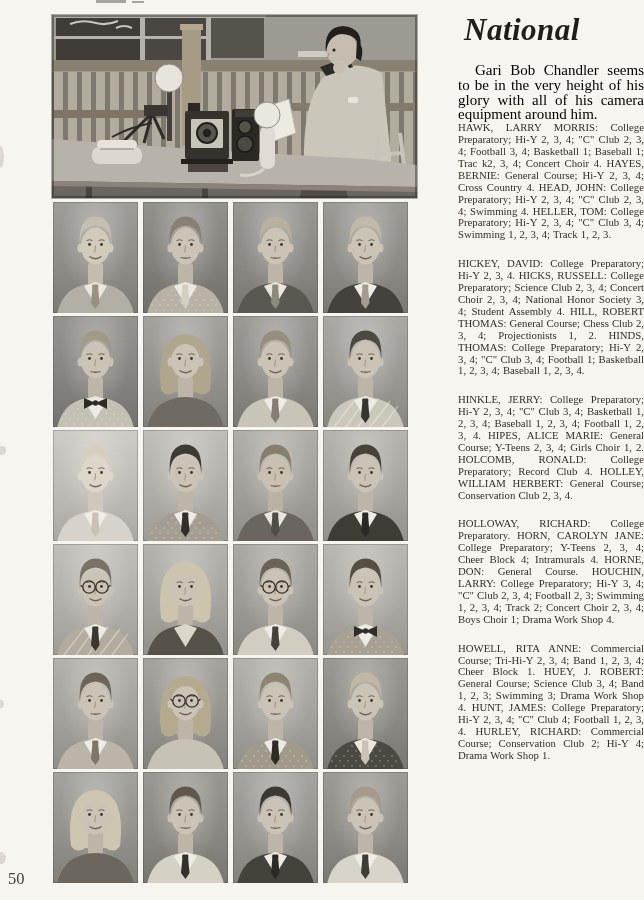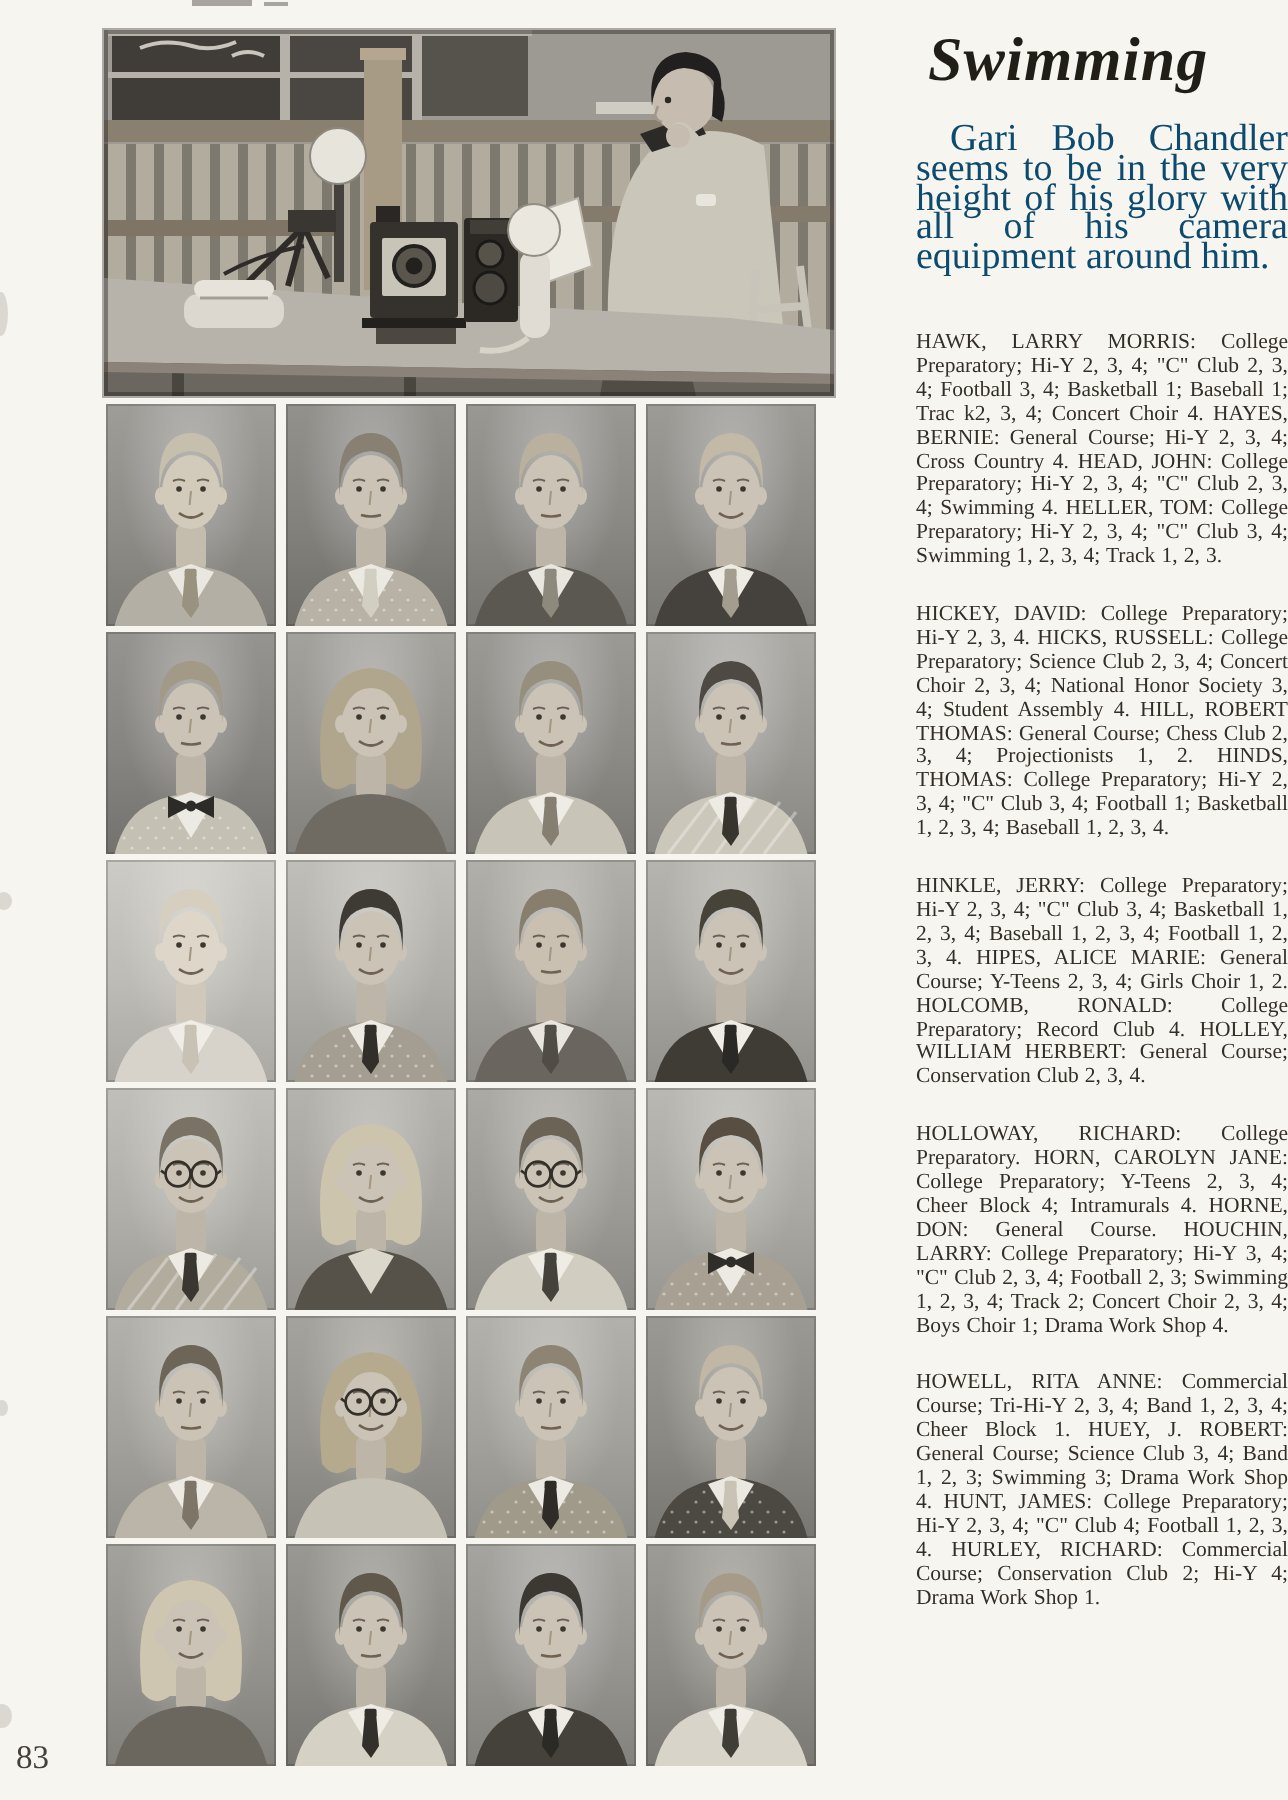--- a/index.html
+++ b/index.html
@@ -24,24 +24,24 @@
     box-shadow:inset 0 0 0 1px rgba(40,36,30,.22);
   }
   .cell svg{display:block;width:100%;height:100%;}
   
   .column{position:absolute;left:458px;top:0;width:186px;color:#332e26;}
   .title{
     font-style:italic;font-weight:bold;font-size:31px;line-height:32px;
     margin:14px 0 0 6px;color:#211e18;letter-spacing:.5px;
   }
   .caption{
-    font-size:19px;line-height:14.8px;text-align:justify;text-indent:17px;
-    margin:17px 0 0;color:#0c4a6e;
+    font-size:15px;line-height:14.8px;text-align:justify;text-indent:17px;
+    margin:17px 0 0;color:#000000;
   }
-  #listings{margin-top:29px;font-family:Liberation Serif, serif;}
+  #listings{font-family:Liberation Serif, serif;}
   .entry{
     font-size:10.75px;line-height:11.9px;text-align:justify;
     margin:0 0 17px;color:#332e26;word-spacing:.4px;
   }
   
   .pagenum{
     position:absolute;left:8px;top:869px;font-size:16.5px;color:#45413a;
     font-family:"Liberation Serif","DejaVu Serif",serif;
   }
   
@@ -831,31 +831,31 @@
         <circle cx="37.5" cy="42.5" r="1.4" fill="#3b362e"></circle>
         <circle cx="49.5" cy="42.5" r="1.4" fill="#3b362e"></circle>
         <path d="M34.5 38.5 Q37.5 37 40.5 38.5 M46.5 38.5 Q49.5 37 52.5 38.5" stroke="#6a6154" stroke-width="1" fill="none"></path>
         <path d="M43.5 43.5 L42.8 50.5" stroke="#a39683" stroke-width="1" fill="none"></path>
         <path d="M37.5 54.5 Q43.5 59 49.5 54.5" stroke="#6e6253" stroke-width="1.4" fill="none"></path>
       </svg>
     </div>
   </div>
 
 <div class="column">
-  <h1 class="title">Swimming</h1>
+  <h1 class="title">National</h1>
   <p class="caption">Gari Bob Chandler seems to be in the very height of his glory with all of his camera equipment around him.</p>
   <div id="listings">
       <p class="entry">HAWK, LARRY MORRIS: College Preparatory; Hi-Y 2, 3, 4; "C" Club 2, 3, 4; Football 3, 4; Basketball 1; Baseball 1; Trac k2, 3, 4; Concert Choir 4. HAYES, BERNIE: General Course; Hi-Y 2, 3, 4; Cross Country 4. HEAD, JOHN: College Preparatory; Hi-Y 2, 3, 4; "C" Club 2, 3, 4; Swimming 4. HELLER, TOM: College Preparatory; Hi-Y 2, 3, 4; "C" Club 3, 4; Swimming 1, 2, 3, 4; Track 1, 2, 3.</p>
       <p class="entry">HICKEY, DAVID: College Preparatory; Hi-Y 2, 3, 4. HICKS, RUSSELL: College Preparatory; Science Club 2, 3, 4; Concert Choir 2, 3, 4; National Honor Society 3, 4; Student Assembly 4. HILL, ROBERT THOMAS: General Course; Chess Club 2, 3, 4; Projectionists 1, 2. HINDS, THOMAS: College Preparatory; Hi-Y 2, 3, 4; "C" Club 3, 4; Football 1; Basketball 1, 2, 3, 4; Baseball 1, 2, 3, 4.</p>
       <p class="entry">HINKLE, JERRY: College Preparatory; Hi-Y 2, 3, 4; "C" Club 3, 4; Basketball 1, 2, 3, 4; Baseball 1, 2, 3, 4; Football 1, 2, 3, 4. HIPES, ALICE MARIE: General Course; Y-Teens 2, 3, 4; Girls Choir 1, 2. HOLCOMB, RONALD: College Preparatory; Record Club 4. HOLLEY, WILLIAM HERBERT: General Course; Conservation Club 2, 3, 4.</p>
       <p class="entry">HOLLOWAY, RICHARD: College Preparatory. HORN, CAROLYN JANE: College Preparatory; Y-Teens 2, 3, 4; Cheer Block 4; Intramurals 4. HORNE, DON: General Course. HOUCHIN, LARRY: College Preparatory; Hi-Y 3, 4; "C" Club 2, 3, 4; Football 2, 3; Swimming 1, 2, 3, 4; Track 2; Concert Choir 2, 3, 4; Boys Choir 1; Drama Work Shop 4.</p>
       <p class="entry">HOWELL, RITA ANNE: Commercial Course; Tri-Hi-Y 2, 3, 4; Band 1, 2, 3, 4; Cheer Block 1. HUEY, J. ROBERT: General Course; Science Club 3, 4; Band 1, 2, 3; Swimming 3; Drama Work Shop 4. HUNT, JAMES: College Preparatory; Hi-Y 2, 3, 4; "C" Club 4; Football 1, 2, 3, 4. HURLEY, RICHARD: Commercial Course; Conservation Club 2; Hi-Y 4; Drama Work Shop 1.</p>
     </div>
 </div>
 
-<div class="pagenum">83</div>
+<div class="pagenum">50</div>
 
 <div class="smudge" style="left:-3px;top:146px;width:7px;height:22px;"></div>
 <div class="smudge" style="left:-2px;top:446px;width:8px;height:9px;"></div>
 <div class="smudge" style="left:-2px;top:700px;width:6px;height:8px;"></div>
 <div class="smudge" style="left:-4px;top:852px;width:10px;height:12px;"></div>
 <div class="dash" style="left:96px;top:0;width:30px;height:3px;"></div>
 <div class="dash" style="left:132px;top:1px;width:12px;height:2px;"></div>
 
 </body></html>

